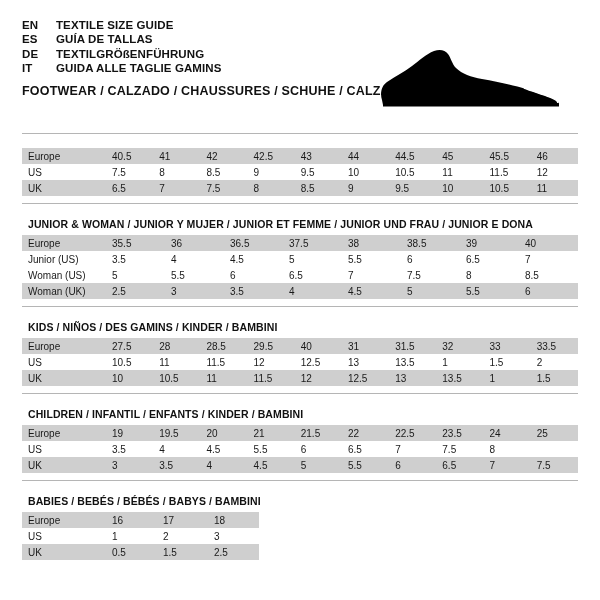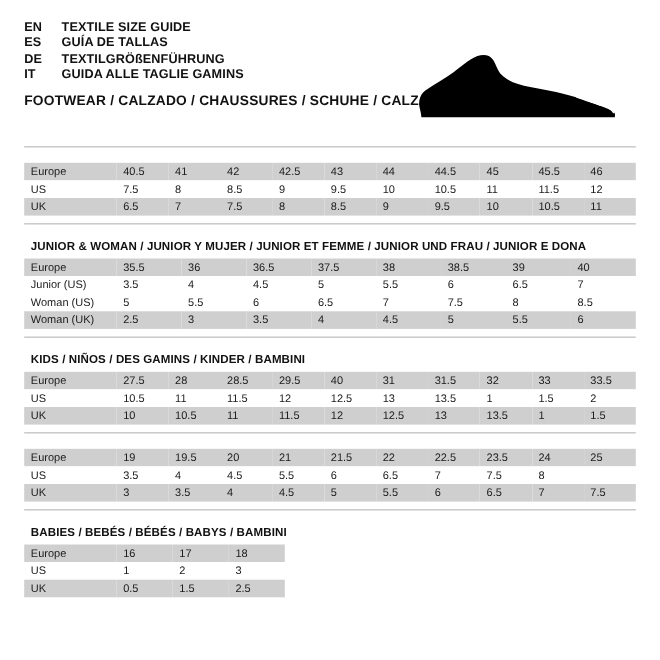--- a/index.html
+++ b/index.html
@@ -295,20 +295,21 @@
           <td>1</td>
           <td>1.5</td>
         </tr>
       </tbody>
     </table>
   </div>
 
   <div class="divider"></div>
 
   <div class="section">
+    <div class="section-title">CHILDREN / INFANTIL / ENFANTS / KINDER / BAMBINI</div>
     <table class="size">
       <colgroup>
           <col style="width:84px">
         </colgroup>
       <tbody>
         <tr class="shaded">
           <td class="rowlabel">Europe</td>
           <td>19</td>
           <td>19.5</td>
           <td>20</td>

